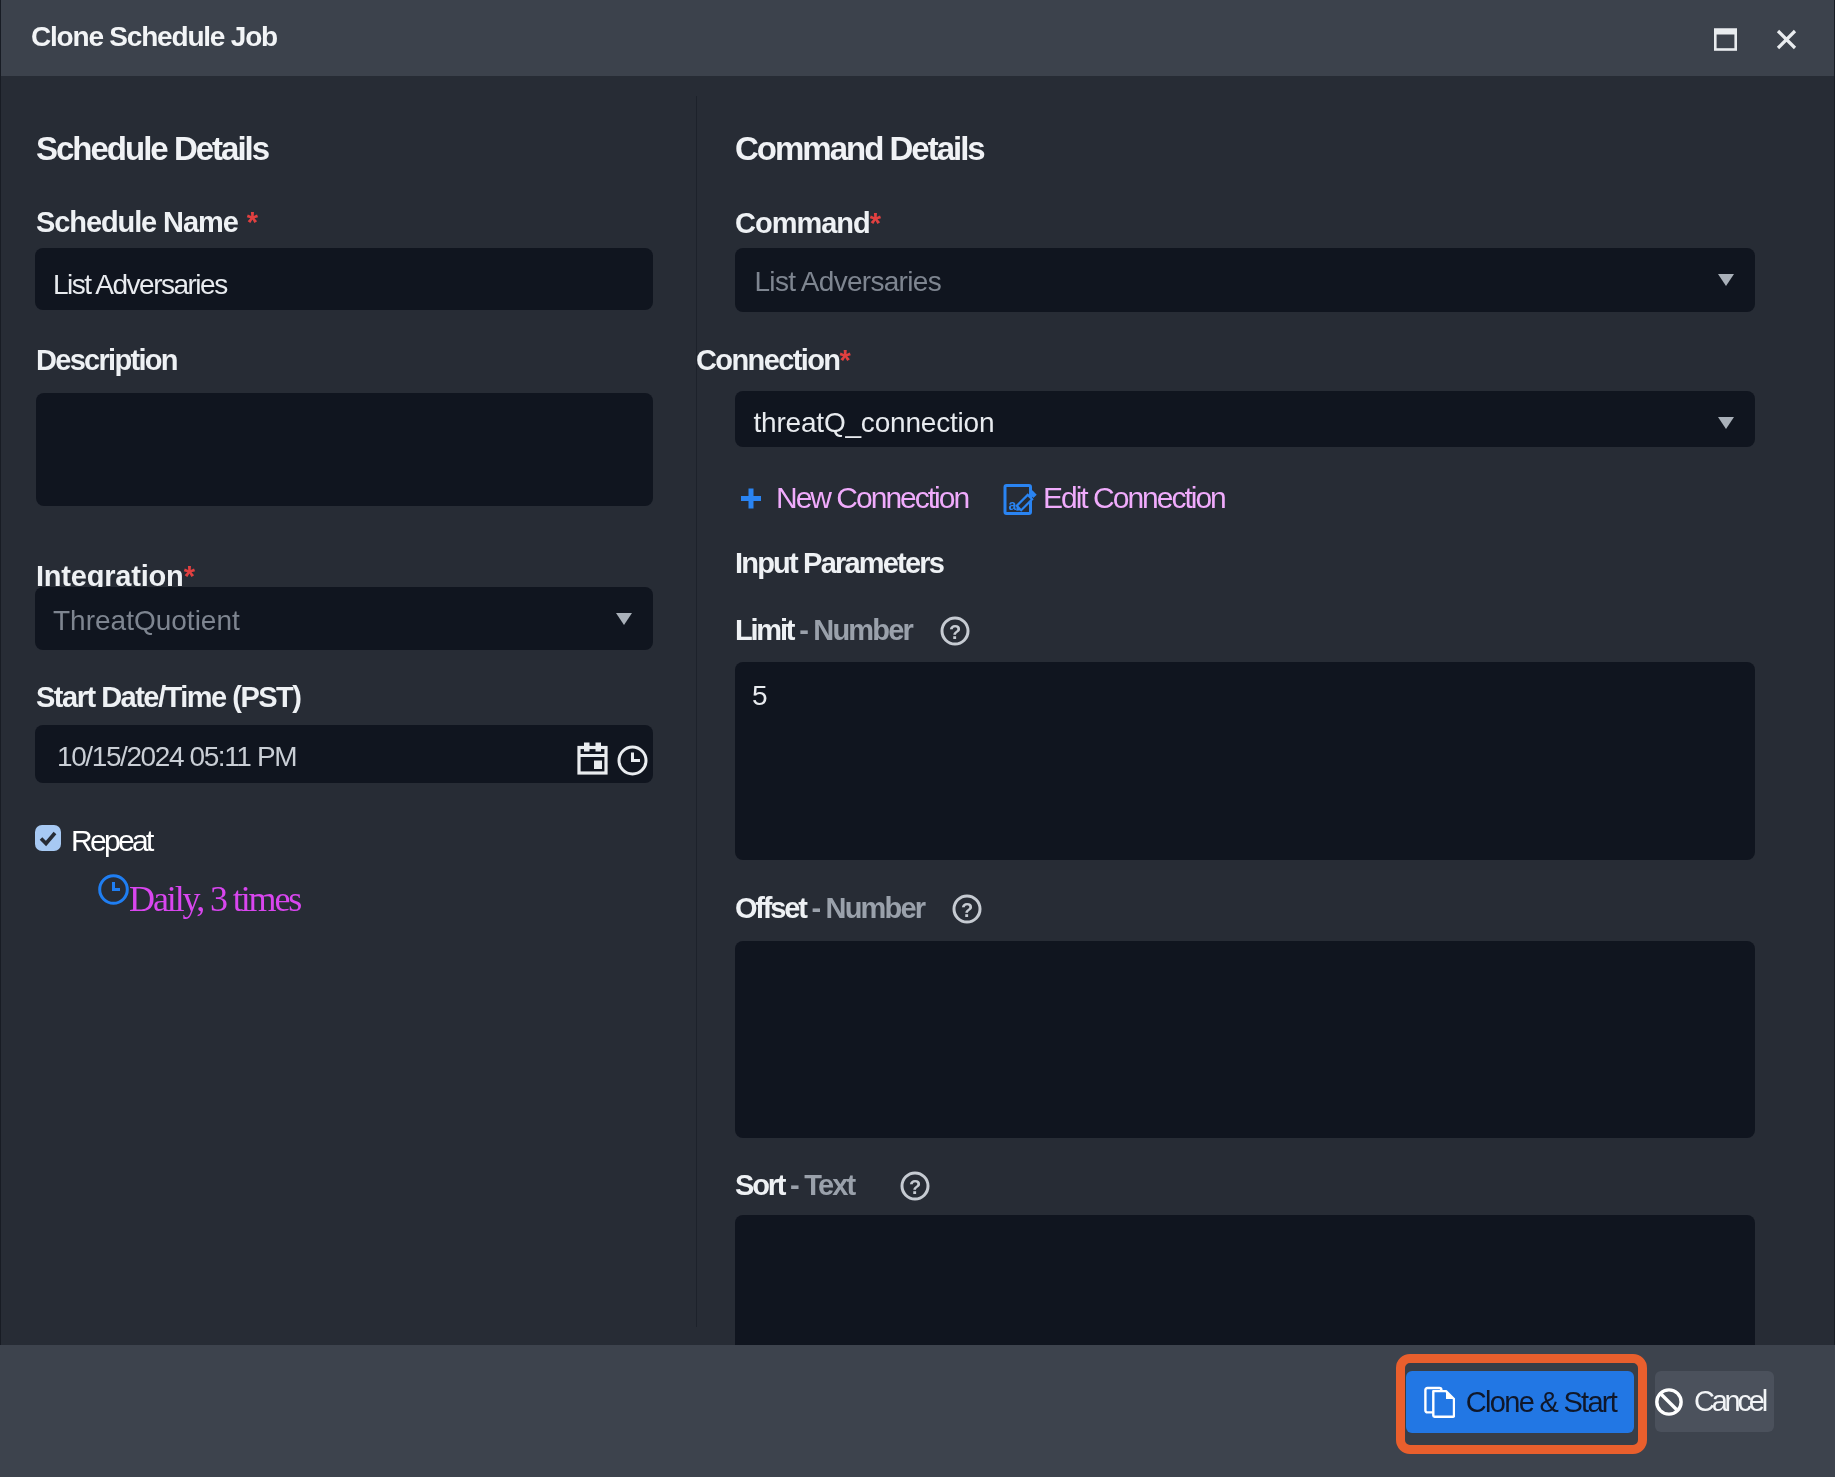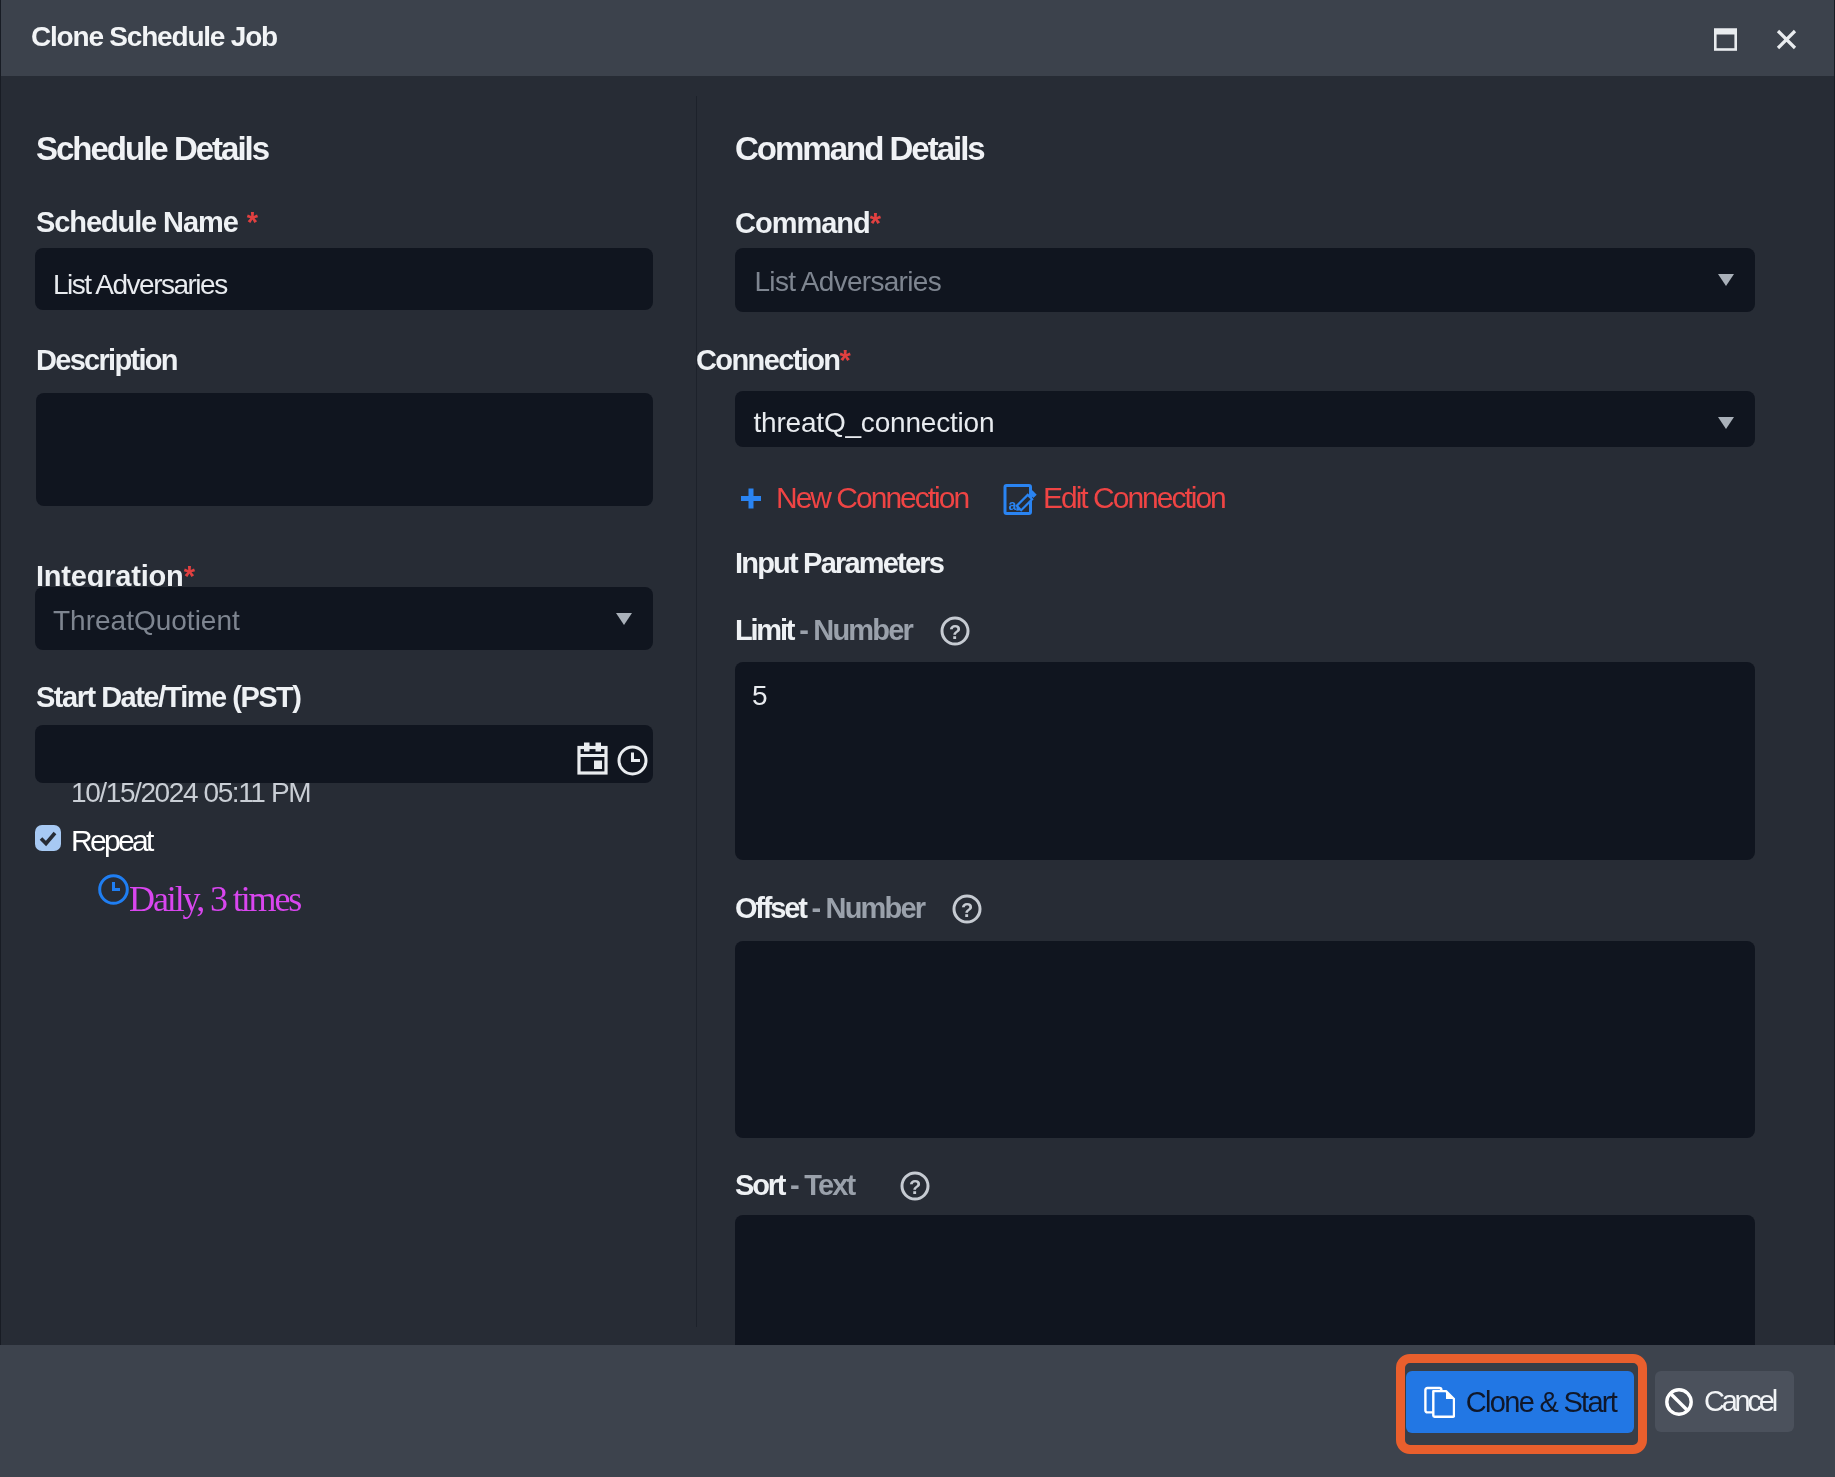--- a/index.html
+++ b/index.html
@@ -21,27 +21,27 @@
   
   .h1 { font-size:33px; font-weight:bold; color:#f0f2f5; letter-spacing:-2px; }
   .lbl { font-size:29px; font-weight:bold; color:#eef1f4; letter-spacing:-2.2px; line-height:29px; }
   .lbl .red { color:#e04040; letter-spacing:0; }
   .lbl .dim { color:#9aa1ab; letter-spacing:-1.8px; }
   .field { background:#10151f; border-radius:8px; }
   .ftext { font-size:28px; color:#e8ebef; }
   .fgray { font-size:28px; color:#7e8590; }
   .fdate { font-size:28px; color:#c9ced5; }
   .caret { width:0; height:0; border-left:8.5px solid transparent; border-right:8.5px solid transparent; border-top:12px solid #a9b0b9; }
-  .link { color:#ef4444; font-size:30px; letter-spacing:-2px; }
+  .link { color:#f0abfc; font-size:30px; letter-spacing:-2px; }
   
   .ftr { left:0; top:1345px; width:1835px; height:132px; background:#3d434d; }
   .ring { left:1396px; top:1354px; width:251px; height:100px; border:9px solid #e95f2d; border-radius:14px; background:#383e47; }
   .btn-blue { left:1406px; top:1371px; width:228px; height:62px; background:#2277e4; border-radius:6px;
               display:flex; align-items:center; justify-content:center; color:#0f172a; font-size:29px; }
-  .btn-gray { left:1655px; top:1371px; width:139px; height:61px; background:#4b515c; border-radius:6px;
+  .btn-gray { left:1655px; top:1371px; width:119px; height:61px; background:#4b515c; border-radius:6px;
               display:flex; align-items:center; justify-content:center; color:#f2f4f6; font-size:29px; padding-right:9px; }
 </style>
 </head>
 <body>
 
   <div class="abs hdr"></div>
   <div class="abs title">Clone Schedule Job</div>
   <svg class="abs" style="left:1714px; top:28px;" width="23" height="23" viewBox="0 0 23 23">
     <rect x="1.3" y="1.8" width="20.4" height="19.7" fill="none" stroke="#e9ecef" stroke-width="2.6"></rect>
     <rect x="0" y="0.5" width="23" height="6" fill="#e9ecef"></rect>
@@ -65,21 +65,21 @@
   <div class="abs field" style="left:36px; top:393px; width:617px; height:113px;"></div>
 
   <div class="abs lbl" style="left:36px; top:562px; letter-spacing:-0.2px;">Integration<span class="red">*</span></div>
   <div class="abs field" style="left:35px; top:587px; width:618px; height:63px;">
     <div class="abs fgray" style="left:18px; top:17.5px; letter-spacing:0;">ThreatQuotient</div>
   </div>
   <div class="abs caret" style="left:616px; top:613px;"></div>
 
   <div class="abs lbl" style="left:36px; top:683px; letter-spacing:-1.5px;">Start Date/Time (PST)</div>
   <div class="abs field" style="left:35px; top:725px; width:618px; height:58px;">
-    <div class="abs fdate" style="left:36px; top:16px; letter-spacing:-1.4px;margin-top:36px;">10/15/2024 05:11 PM</div>
+    <div class="abs fdate" style="left:22px; top:16px; letter-spacing:-1.4px;">10/15/2024 05:11 PM</div>
     <svg class="abs" style="left:542px; top:17px;" width="31" height="33" viewBox="0 0 31 33">
       <rect x="2" y="5.5" width="27" height="25.5" fill="none" stroke="#e9ecef" stroke-width="3.2"></rect>
       <line x1="2" y1="13.5" x2="29" y2="13.5" stroke="#e9ecef" stroke-width="3"></line>
       <rect x="7" y="0.5" width="5.5" height="9" fill="#e9ecef"></rect>
       <rect x="18.5" y="0.5" width="5.5" height="9" fill="#e9ecef"></rect>
       <rect x="17" y="18.5" width="8" height="8.5" fill="#e9ecef"></rect>
     </svg>
     <svg class="abs" style="left:582px; top:20px;" width="31" height="31" viewBox="0 0 31 31">
       <circle cx="15.5" cy="15.5" r="13.5" fill="none" stroke="#e9ecef" stroke-width="3"></circle>
       <path d="M15.5 7.5 L15.5 15.5 L23 15.5" fill="none" stroke="#e9ecef" stroke-width="3"></path>

